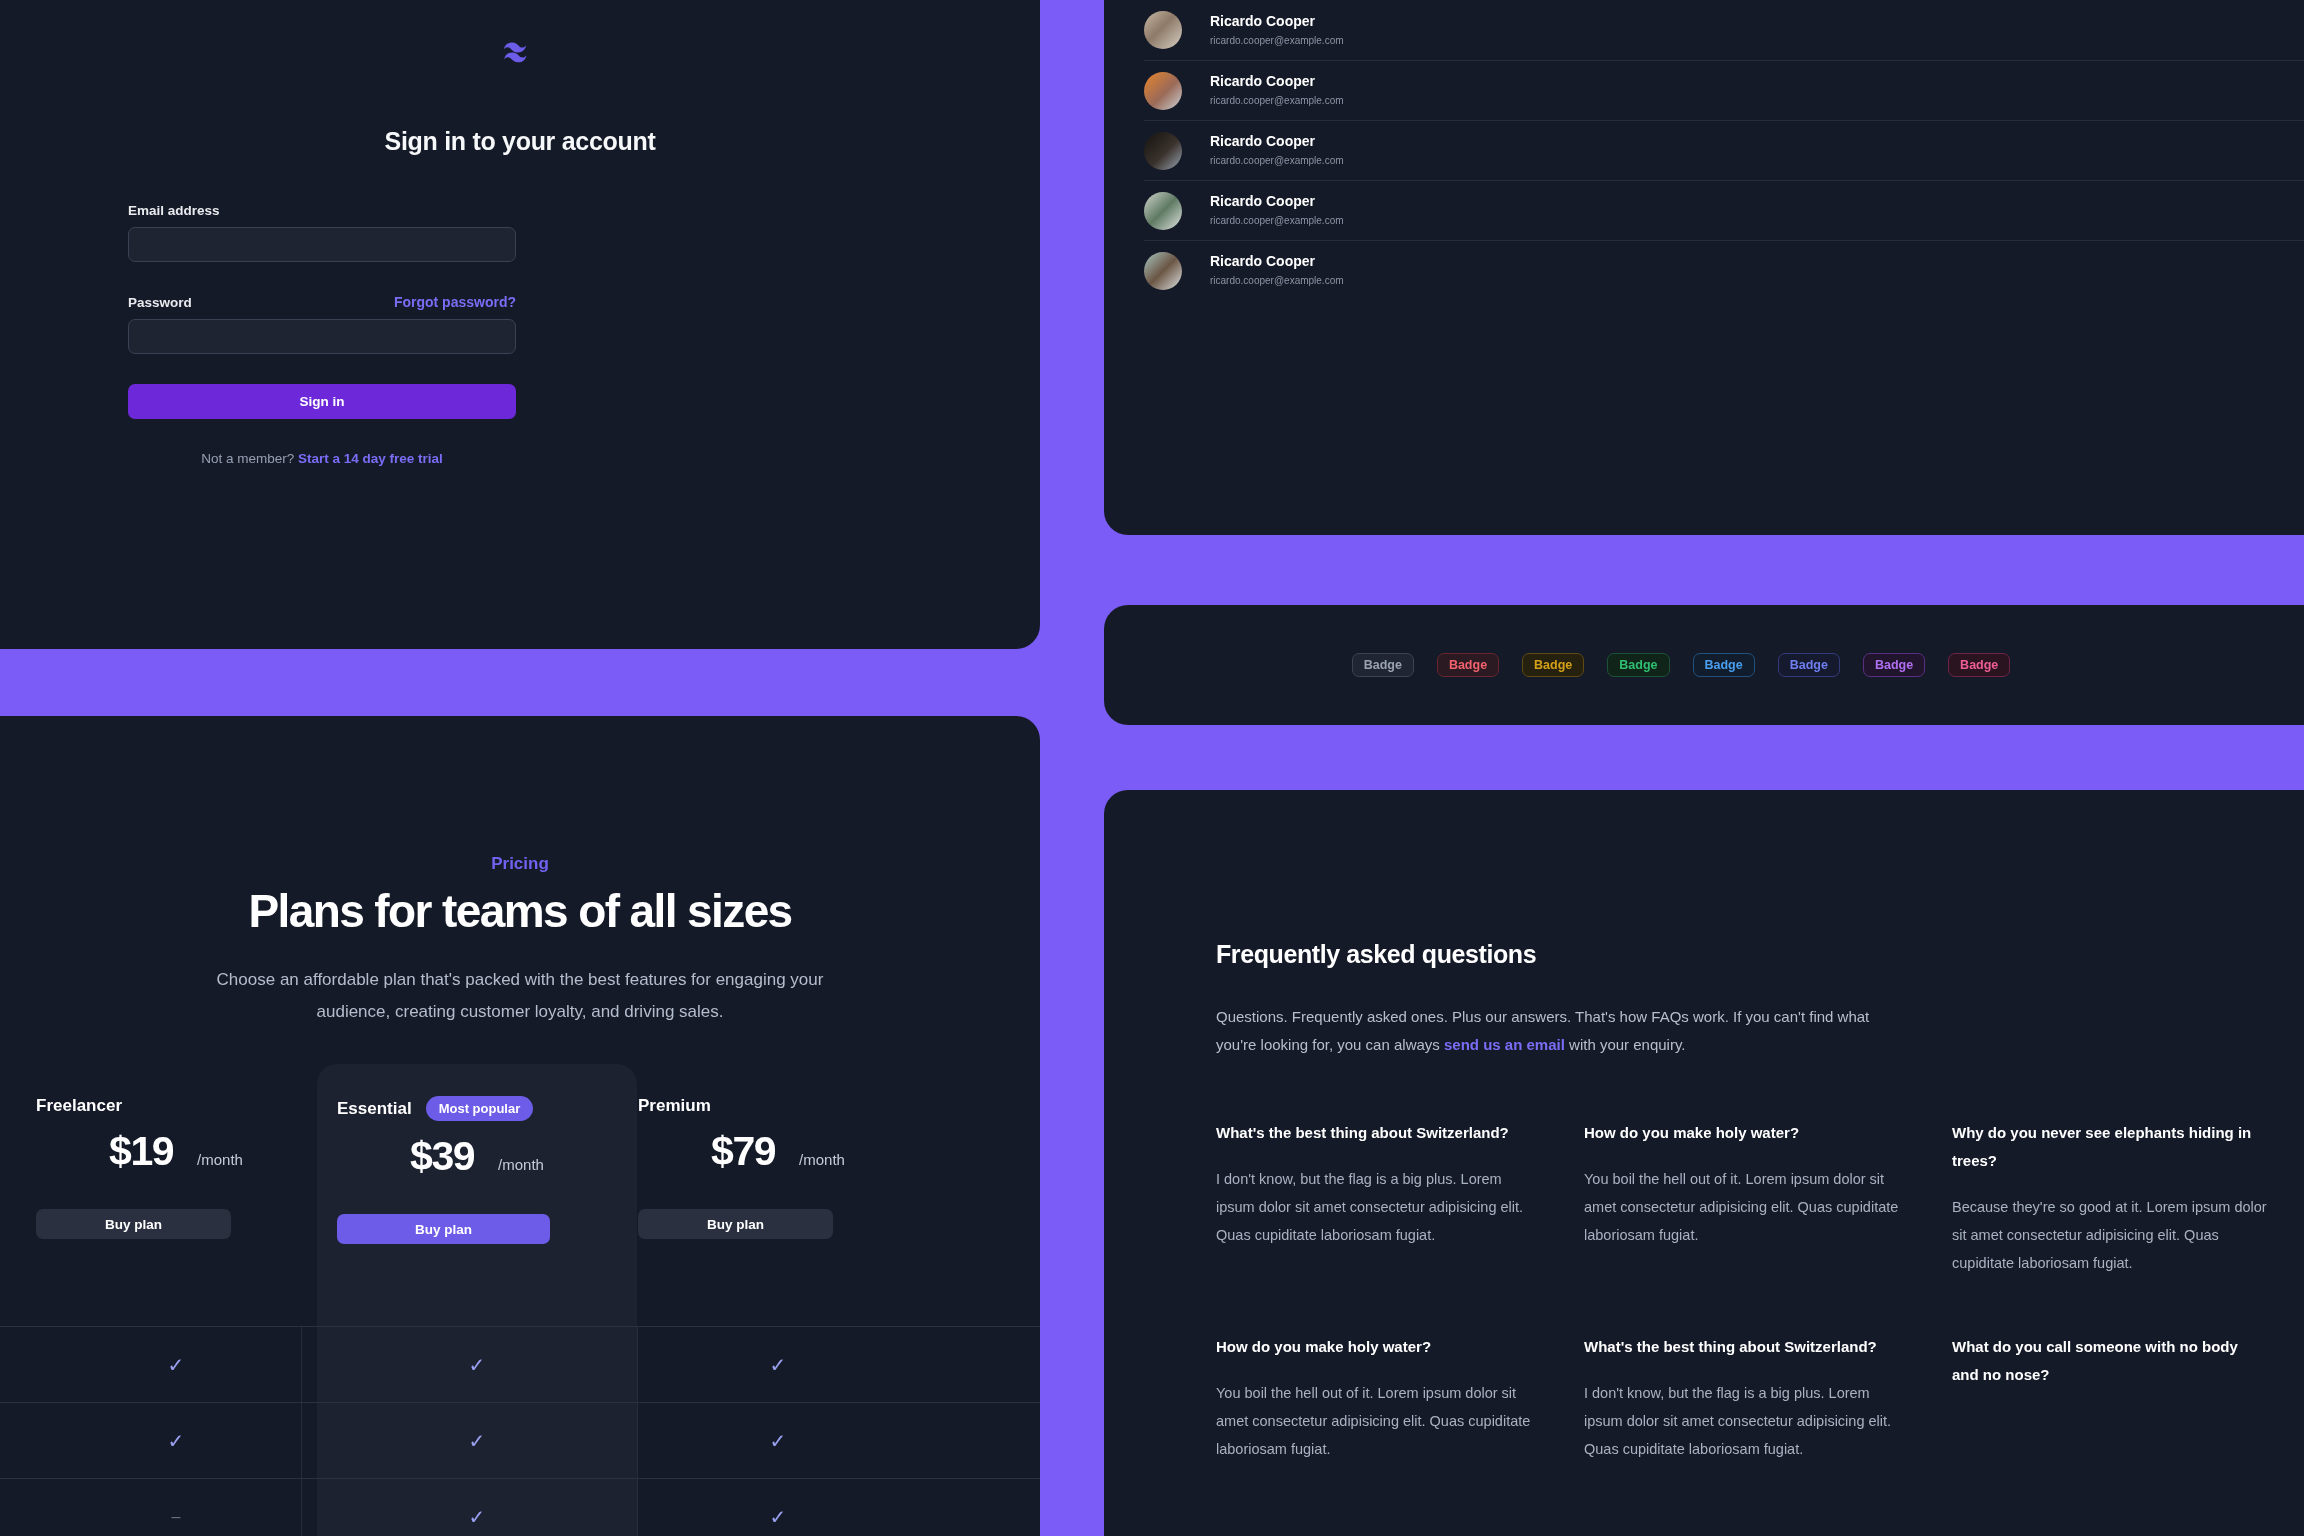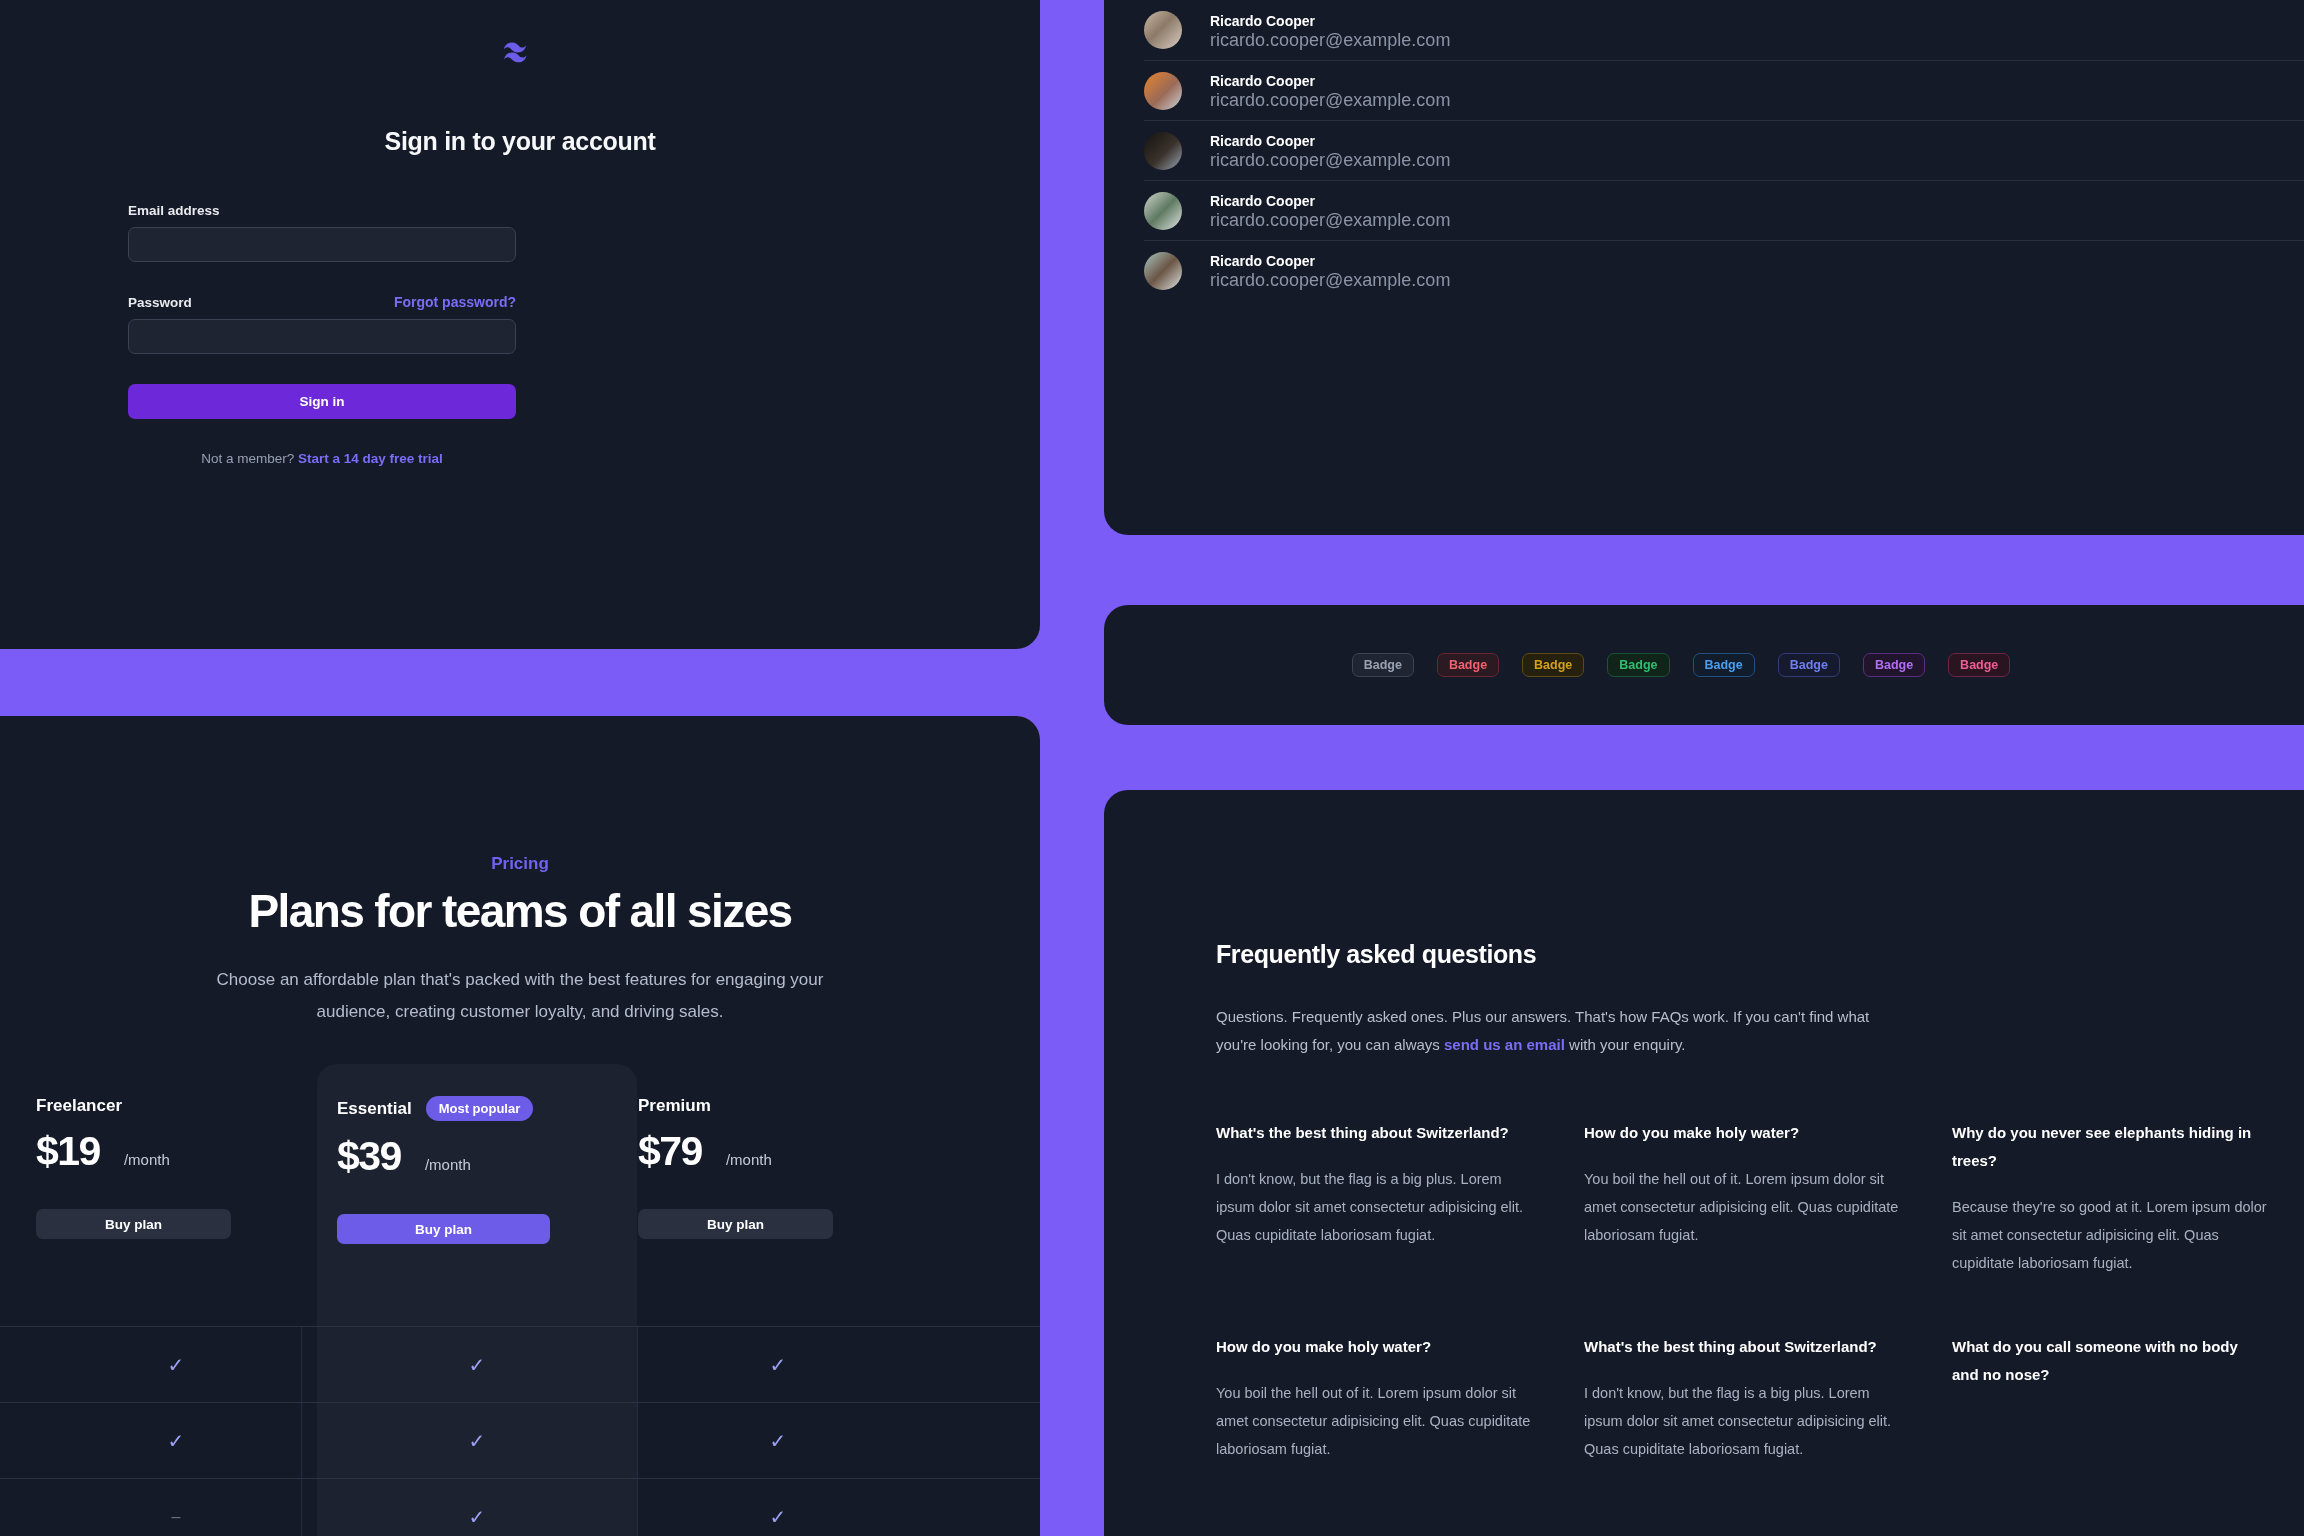--- a/index.html
+++ b/index.html
@@ -71,21 +71,21 @@
   .featured-bg {
     position: absolute; left: 317px; top: -32px; width: 320px; height: 500px;
     background: #1d2230; border-radius: 20px;
   }
   .plan-head { display: flex; align-items: center; gap: 14px; }
   .plan-name { color: #ffffff; font-size: 17px; font-weight: 600; }
   .plan-badge {
     background: #6c5ce7; color: #fff; font-size: 13px; font-weight: 600;
     padding: 5px 13px; border-radius: 999px;
   }
-  .plan-price { margin-top: 12px; display: flex; align-items: baseline; gap: 0; }
+  .plan-price { margin-top: 12px; display: flex; align-items: baseline; gap: 0; justify-content: center; }
   .plan-amount { color: #ffffff; font-size: 41px; font-weight: 800; letter-spacing: -1.5px; }
   .plan-period { color: #c5cbd8; font-size: 15px; margin-left: 24px; }
   .plan-btn {
     margin-top: 34px; width: 195px; height: 30px;
     border-radius: 7px; border: none;
     background: #2a3040; color: #ffffff;
     font-size: 13.5px; font-weight: 600; cursor: pointer;
     font-family: "Liberation Sans", sans-serif;
   }
   .plan-btn.primary { background: #6c5ce7; }
@@ -109,21 +109,21 @@
     position: relative; display: flex; align-items: center;
     height: 60px; padding: 0 0;
   }
   .user-row + .user-row { border-top: 1px solid #272d3d; }
   .avatar {
     width: 38px; height: 38px; border-radius: 50%;
     flex: 0 0 38px; overflow: hidden; position: relative;
   }
   .user-meta { margin-left: 28px; }
   .user-name { color: #ffffff; font-size: 14px; font-weight: 700; line-height: 20px; }
-  .user-email { color: #8b94a6; font-size: 18px; line-height: 19px; }
+  .user-email { color: #8b94a6; font-size: 10px; line-height: 19px; }
 
   
   #badges-panel { left: 1104px; top: 605px; width: 1504px; height: 120px;
     border-radius: 24px 0 0 24px; }
   .badges-row { height: 100%; display: flex; align-items: center; justify-content: center; gap: 23px;
     padding-right: 350px; }
   .badge {
     font-size: 12.5px; font-weight: 600;
     padding: 4px 11px; border-radius: 7px; border: 1px solid;
   }

